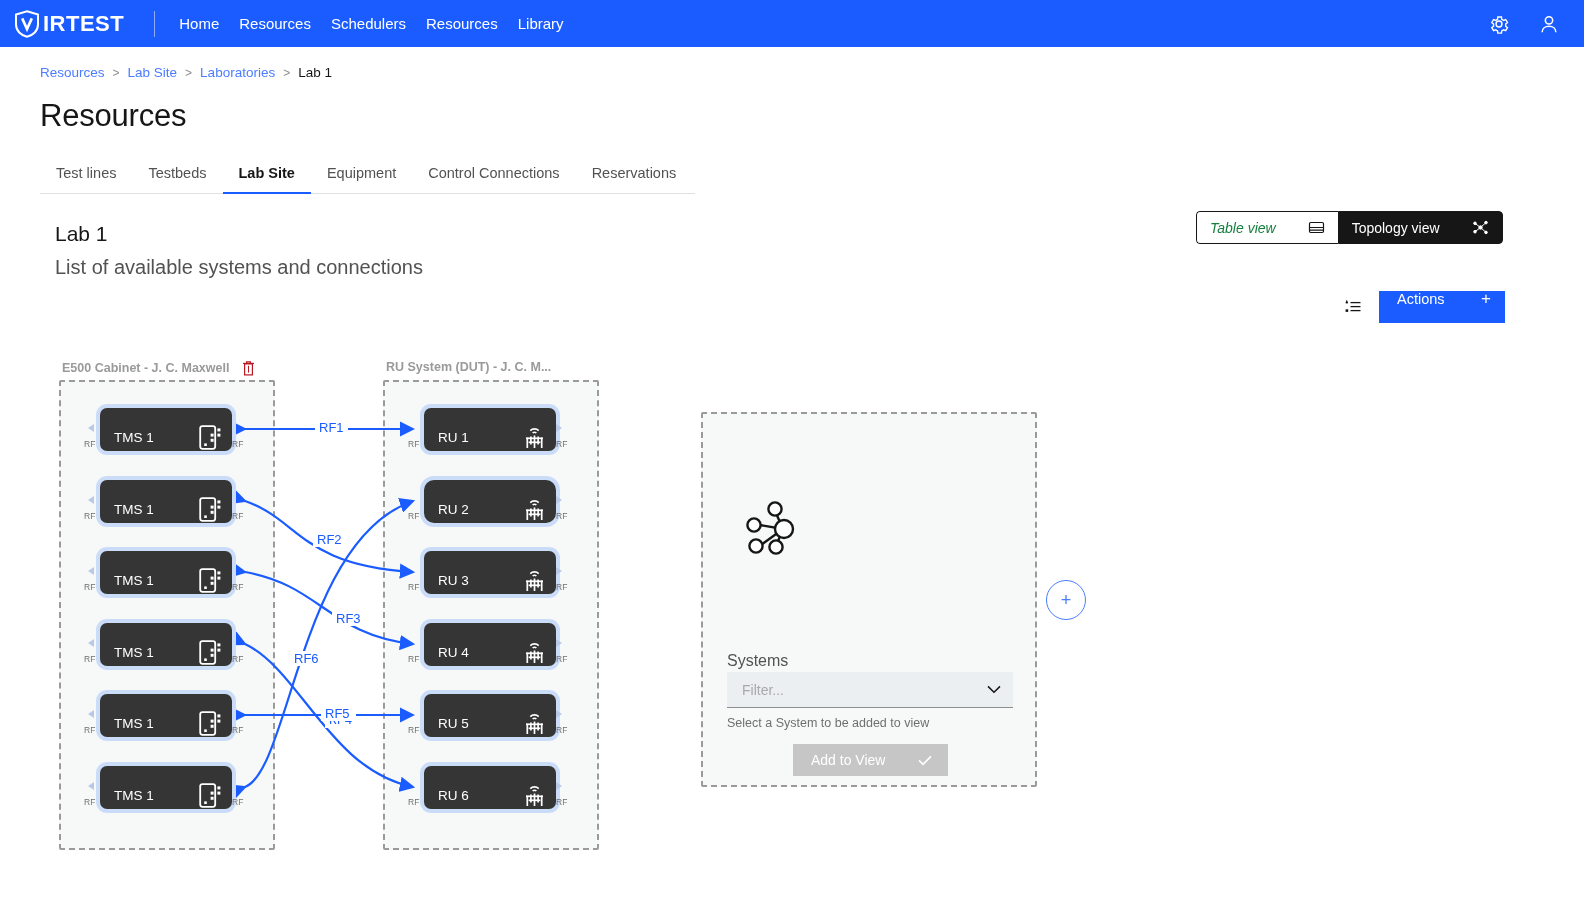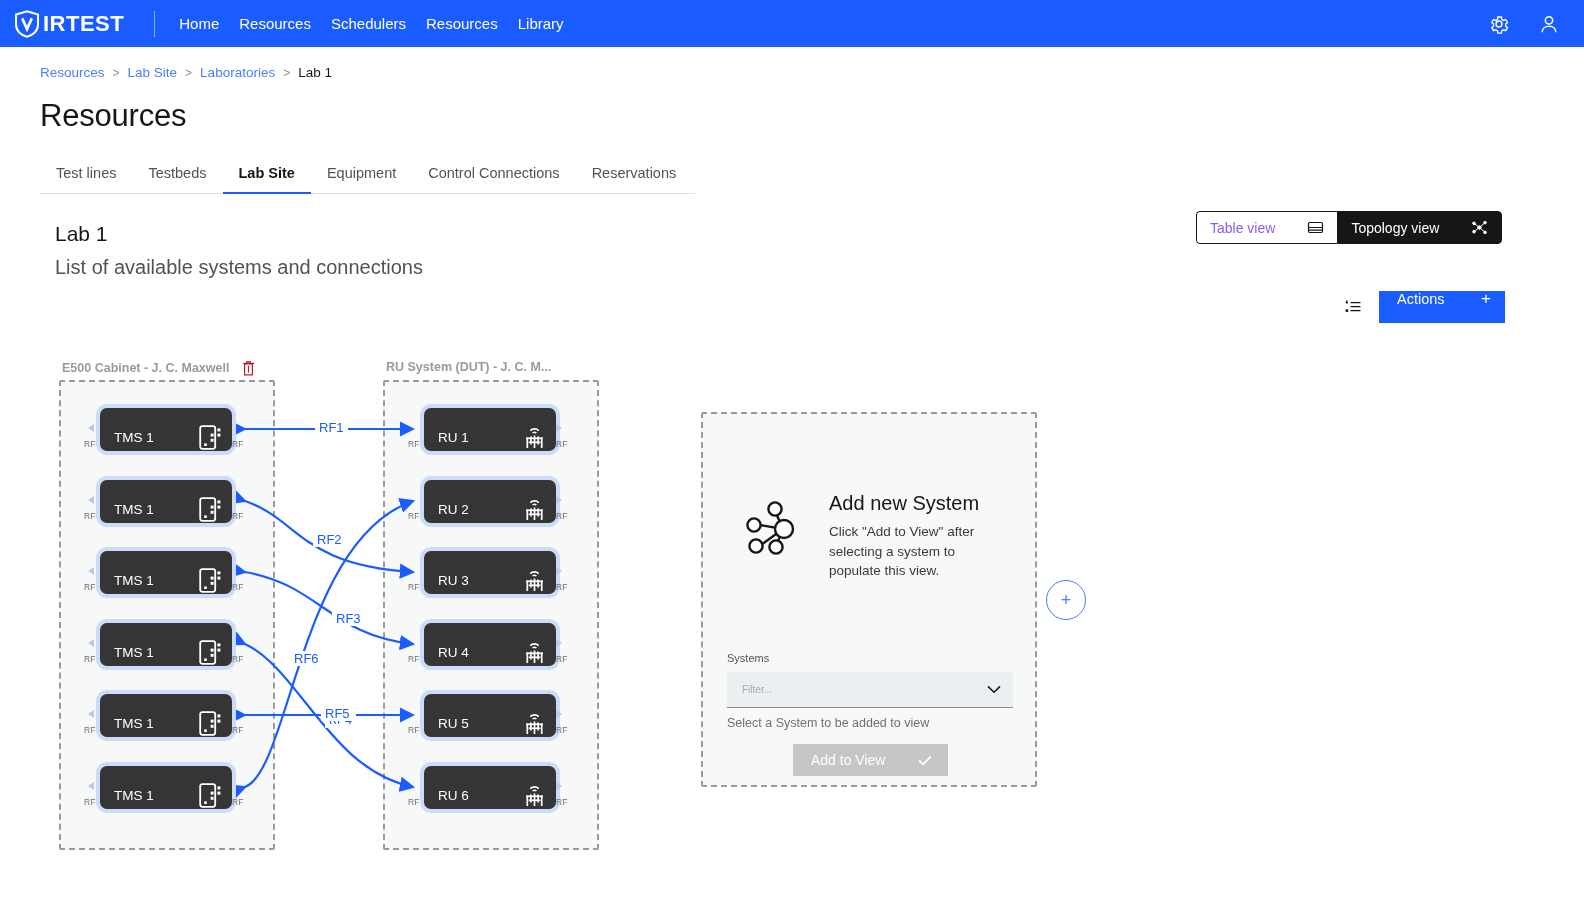--- a/index.html
+++ b/index.html
@@ -81,23 +81,24 @@
   .view-toggle {
     position: absolute; left: 1196px; top: 211px;
     display: flex; height: 33px;
     border-radius: 4px; overflow: hidden;
   }
   .vt-btn {
     display: flex; align-items: center; gap: 32px;
     padding: 0 13px; font-size: 14px; cursor: pointer;
   }
   .vt-btn.inactive {
-    background: #ffffff; color: #8b5cf6;
+    background: #ffffff; color: #15803d;
     border: 1px solid #161616; border-right: none;
     border-radius: 4px 0 0 4px;
+    font-style: italic;
   }
   .vt-btn.active {
     background: #161616; color: #ffffff;
     border: 1px solid #161616;
     border-radius: 0 4px 4px 0;
   }
   .vt-icon { width: 17px; height: 17px; display: block; }
 
   
   .actions-row {
@@ -196,32 +197,32 @@
     padding: 78px 0 0 40px;
   }
   .hero-icon { width: 66px; height: 62px; flex: none; display:block; margin-top: 6px; }
   .hero-title { font-size: 20px; color: #161616; font-weight: 400; }
   .hero-desc {
     font-size: 13.5px; color: #393939; line-height: 1.45;
     margin-top: 7px; width: 175px;
   }
   .field-label {
     position: absolute; left: 24px; top: 238px;
-    font-size: 11px; color: #525252;
+    font-size: 16px; color: #525252;
   }
   .select-wrap {
     position: absolute; left: 24px; top: 258px;
     width: 286px; height: 36px;
     background: #eceff1;
     border-bottom: 1px solid #8d8d8d;
     display: flex; align-items: center;
     padding: 0 12px 0 15px;
     cursor: pointer;
   }
-  .select-value { flex: 1; font-size: 10px; color: #a8a8a8; }
+  .select-value { flex: 1; font-size: 14px; color: #a8a8a8; }
   .chev { width: 14px; height: 9px; display:block; }
   .helper-text {
     position: absolute; left: 24px; top: 302px;
     font-size: 12.5px; color: #6f6f6f;
   }
   .add-view-btn {
     position: absolute; left: 90px; top: 330px;
     width: 155px; height: 32px;
     background: #c6c6c6; border: none;
     display: flex; align-items: center; justify-content: space-between;
@@ -534,21 +535,21 @@
           <line x1="3" y1="13.3" x2="20" y2="13.3"></line>
           <line x1="5.6" y1="17.3" x2="17.4" y2="17.3"></line>
         </g>
       </svg>
     </span>
   </div>
   <div class="port-tri right" style="left:556px; top:84px;"></div>
   <div class="port" style="left:408px; top:100px;">RF</div>
   <div class="port" style="left:556px; top:100px;">RF</div>
 
-  <div class="node" style="left:424px; top:140px;">
+  <div class="node" style="left:424px; top:140px;border-radius:10px;">
     <span class="node-label">RU 2</span>
     <span>
       <svg class="node-icon" viewBox="0 0 23 25" aria-hidden="true">
         <path d="M7.3 5.6 a6 6 0 0 1 8.4 0" fill="none" stroke="#ffffff" stroke-width="1.7"></path>
         <path d="M9.6 8 a3 3 0 0 1 3.8 0" fill="none" stroke="#ffffff" stroke-width="1.6"></path>
         <g stroke="#ffffff" stroke-width="1.7">
           <line x1="11.5" y1="10.5" x2="11.5" y2="23"></line>
           <line x1="4.3" y1="12.6" x2="4.3" y2="23"></line>
           <line x1="18.7" y1="12.6" x2="18.7" y2="23"></line>
           <line x1="7.9" y1="11.6" x2="7.9" y2="19.5"></line>
@@ -663,24 +664,20 @@
           </g>
           <g stroke="#161616" stroke-width="2.4" fill="#ffffff">
             <circle cx="41" cy="31" r="9"></circle>
             <circle cx="32" cy="11" r="6.6"></circle>
             <circle cx="11" cy="27" r="6.6"></circle>
             <circle cx="13" cy="48" r="6.6"></circle>
             <circle cx="33" cy="49" r="6.6"></circle>
           </g>
         </svg>
       </span>
-      <div>
-        <div class="hero-title">Add new System</div>
-        <div class="hero-desc">Click "Add to View" after selecting a system to populate this view.</div>
-      </div>
     </div>
 
     <div class="field-label">Systems</div>
 
     <div class="select-wrap">
       <span class="select-value">Filter...</span>
       <span>
         <svg class="chev" viewBox="0 0 14 9" aria-hidden="true">
           <path d="M1 1.4 L7 7.2 L13 1.4" fill="none" stroke="#161616" stroke-width="1.5"></path>
         </svg>

